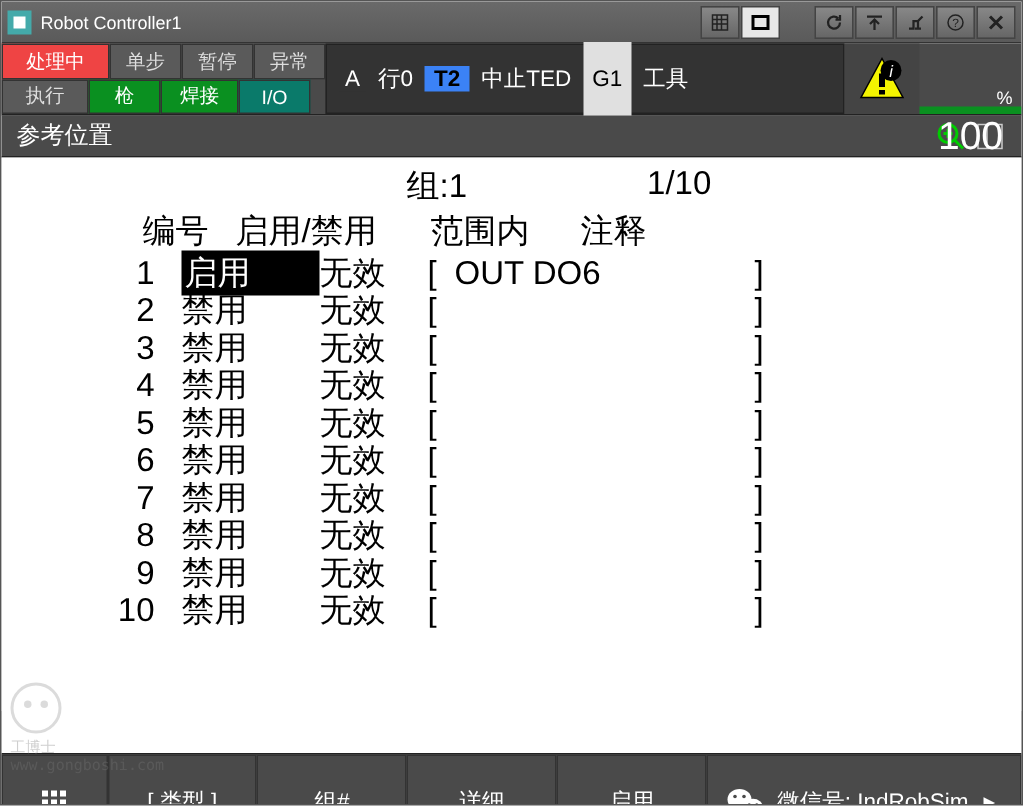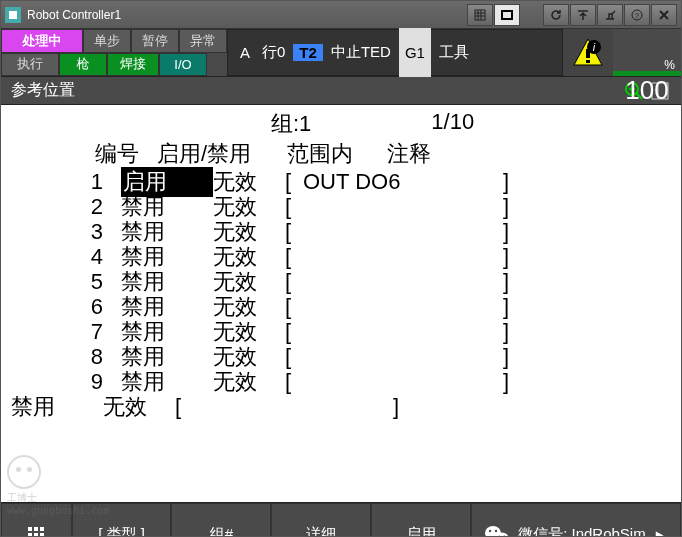--- a/index.html
+++ b/index.html
@@ -12,21 +12,21 @@
   .titlebar .tbbtns { display: flex; gap: 0; }
   .titlebar .tbbtn { width: 26px; height: 22px; background: linear-gradient(#888,#666); border: 1px solid #444; display: flex; align-items: center; justify-content: center; cursor: pointer; margin-left: 1px; }
   .titlebar .tbbtn.active { background: #e8e8e8; }
   .titlebar .tbbtn svg { width: 14px; height: 14px; }
   .titlebar .gap { width: 22px; }
   
   .statusbar { height: 48px; background: #4a4a4a; display: flex; border-bottom: 1px solid #222; }
   .status-left { display: flex; flex-direction: column; }
   .status-row { display: flex; height: 24px; }
   .status-cell { border: 1px solid #333; display: flex; align-items: center; justify-content: center; font-size: 13px; color: #fff; }
-  .sc-blue { background: #d946ef; width: 82px; font-weight: bold; }
+  .sc-blue { background: #ef4444; width: 72px; }
   .sc-gray { background: #5a5a5a; width: 48px; color: #ddd; }
   .sc-green { background: #0a9020; width: 52px; }
   .sc-teal { background: #0a7a6a; width: 48px; }
   .status-mid { flex: 1; display: flex; align-items: center; background: #333; border: 1px solid #222; padding: 0 8px; gap: 8px; font-size: 15px; color: #fff; }
   .status-mid .box-a { background: #333; color: #fff; padding: 0 4px; }
   .status-mid .box-t2 { background: #3b82f6; color: #000; padding: 0 6px; font-weight: bold; }
   .status-mid .box-g1 { background: #e0e0e0; color: #000; padding: 16px 6px; }
   .status-warn { width: 50px; display: flex; align-items: center; justify-content: center; background: #444; }
   .status-pct { width: 68px; background: #0a9020; color: #fff; display: flex; align-items: flex-start; justify-content: center; font-size: 26px; padding-top: 4px; position: relative; margin-top: 42px; }
   .status-pct .pctsym { font-size: 12px; position: absolute; right: 6px; bottom: 4px; }
@@ -258,20 +258,21 @@
       </div>
       <div class="datarow">
         <span class="dcol-num">9</span>
         <span class="dcol-en">禁用</span>
         <span class="dcol-scope">无效</span>
         <span class="dcol-br">[</span>
         <span class="dcol-note"></span>
         <span class="dcol-br2">]</span>
       </div>
       <div class="datarow">
+        <span class="dcol-num">10</span>
         <span class="dcol-en">禁用</span>
         <span class="dcol-scope">无效</span>
         <span class="dcol-br">[</span>
         <span class="dcol-note"></span>
         <span class="dcol-br2">]</span>
       </div>
     </div>
   <div class="watermark">
     <div class="wmface"></div>
     <div>工博士</div>

